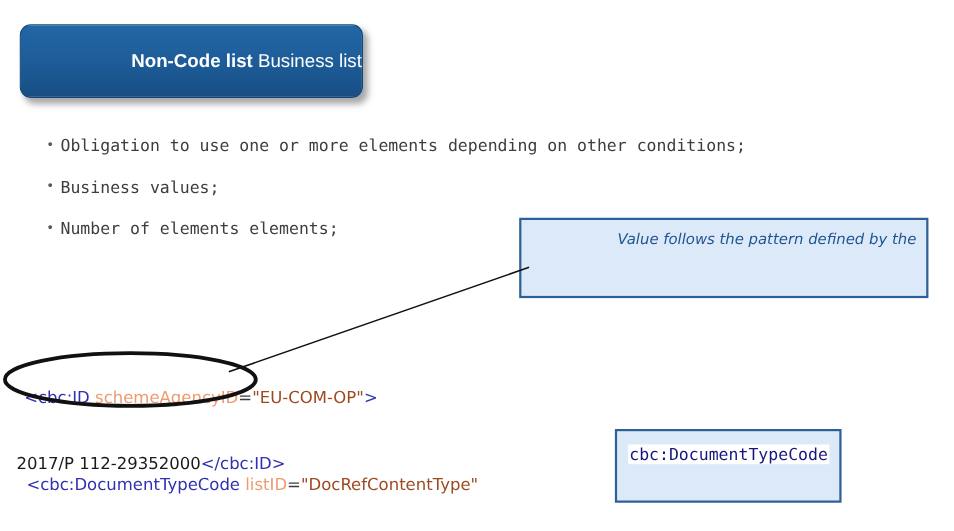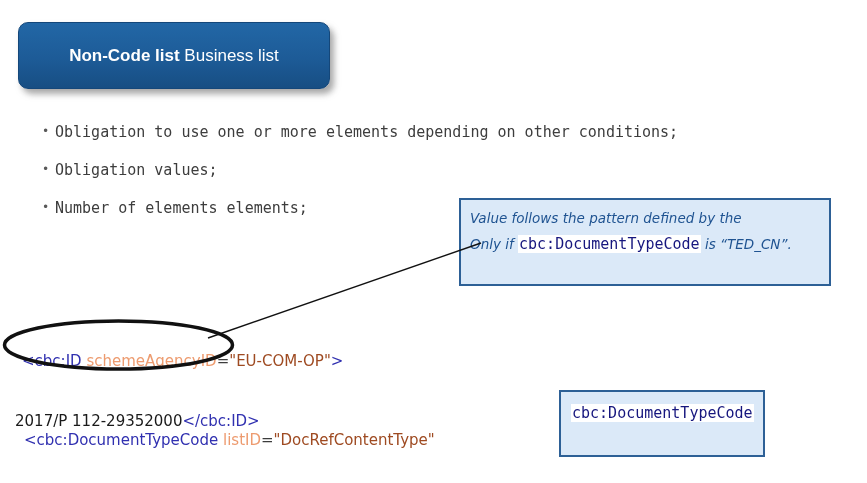--- a/index.html
+++ b/index.html
@@ -8,21 +8,21 @@
     overflow:hidden; font-family:"Liberation Sans", sans-serif;
   }
 
   
   .title-box {
     position:absolute; left:18px; top:22px; width:310px; height:65px;
     border-radius:10px;
     background:linear-gradient(180deg,#2267a6 0%,#1d5b97 55%,#174e83 100%);
     border:1px solid #14477a;
     box-shadow:4px 5px 6px rgba(110,110,110,0.6);
-    display:flex; align-items:center; justify-content:center;
+    display:flex; align-items:center; justify-content:flex-end;
     color:#ffffff; font-size:17px; white-space:pre;
   }
   .title-box .t-bold { font-weight:bold; }
 
   
   .bullets {
     position:absolute; left:40px; top:123px; width:700px;
     list-style:none; margin:0; padding:0;
     font-family:"DejaVu Sans Mono", monospace; font-size:15px; line-height:19px;
     color:#3d3d3d;
@@ -34,22 +34,22 @@
   }
 
   
   .callout {
     position:absolute; box-sizing:border-box;
     background:#dbe9f8; border:2px solid #2d6096;
     font-family:"DejaVu Sans", sans-serif; font-style:italic;
     color:#1f5391;
   }
   .callout-pattern {
-    left:459px; top:198px; width:372px; height:88px;
-    padding:5px 9px; font-size:13.5px; line-height:26px;
+    left:472px; top:198px; width:372px; height:73px;
+    padding:5px 9px; font-size:13.5px; line-height:26px;text-align:right;
   }
   .callout-pattern .line { white-space:pre; }
   .inline-code {
     font-family:"DejaVu Sans Mono", monospace; font-style:normal;
     color:#16167e; background:#ffffff; font-size:15px; padding:0 1px;
   }
   .callout-mandatory {
     left:559px; top:390px; width:206px; height:67px;
     padding:8px 10px; font-size:14px; line-height:27px;
   }
@@ -79,27 +79,26 @@
 <body>
 
 <div class="canvas">
 
   <div class="title-box">
     <span class="t-bold">Non-Code list</span><span class="t-reg"> Business list</span>
   </div>
 
   <ul class="bullets">
     <li><span>Obligation to use one or more elements depending on other conditions;</span></li>
-    <li><span>Obligation values;</span></li>
+    <li><span>Business values;</span></li>
     <li><span>Number of elements elements;</span></li>
   </ul>
 
   <div class="callout callout-pattern">
     <div class="line">Value follows the pattern defined by the</div>
-    <div class="line"><span>Only if </span><span class="inline-code">cbc:DocumentTypeCode</span><span> is </span><span>“TED_CN”.</span></div>
   </div>
 
   <div class="xmlcode xml-id">
     <div class="l1"><span class="el">&lt;cbc:ID </span><span class="an">schemeAgencyID</span><span class="eq">=</span><span class="av">"EU-COM-OP"</span><span class="el">&gt;</span></div>
     <div class="l2"><span class="tx">2017/P 112-29352000</span><span class="el">&lt;/cbc:ID&gt;</span></div>
   </div>
 
   <div class="xmlcode xml-doctype">
     <div><span class="el">&lt;cbc:DocumentTypeCode </span><span class="an">listID</span><span class="eq">=</span><span class="av">"DocRefContentType"</span></div>
     

